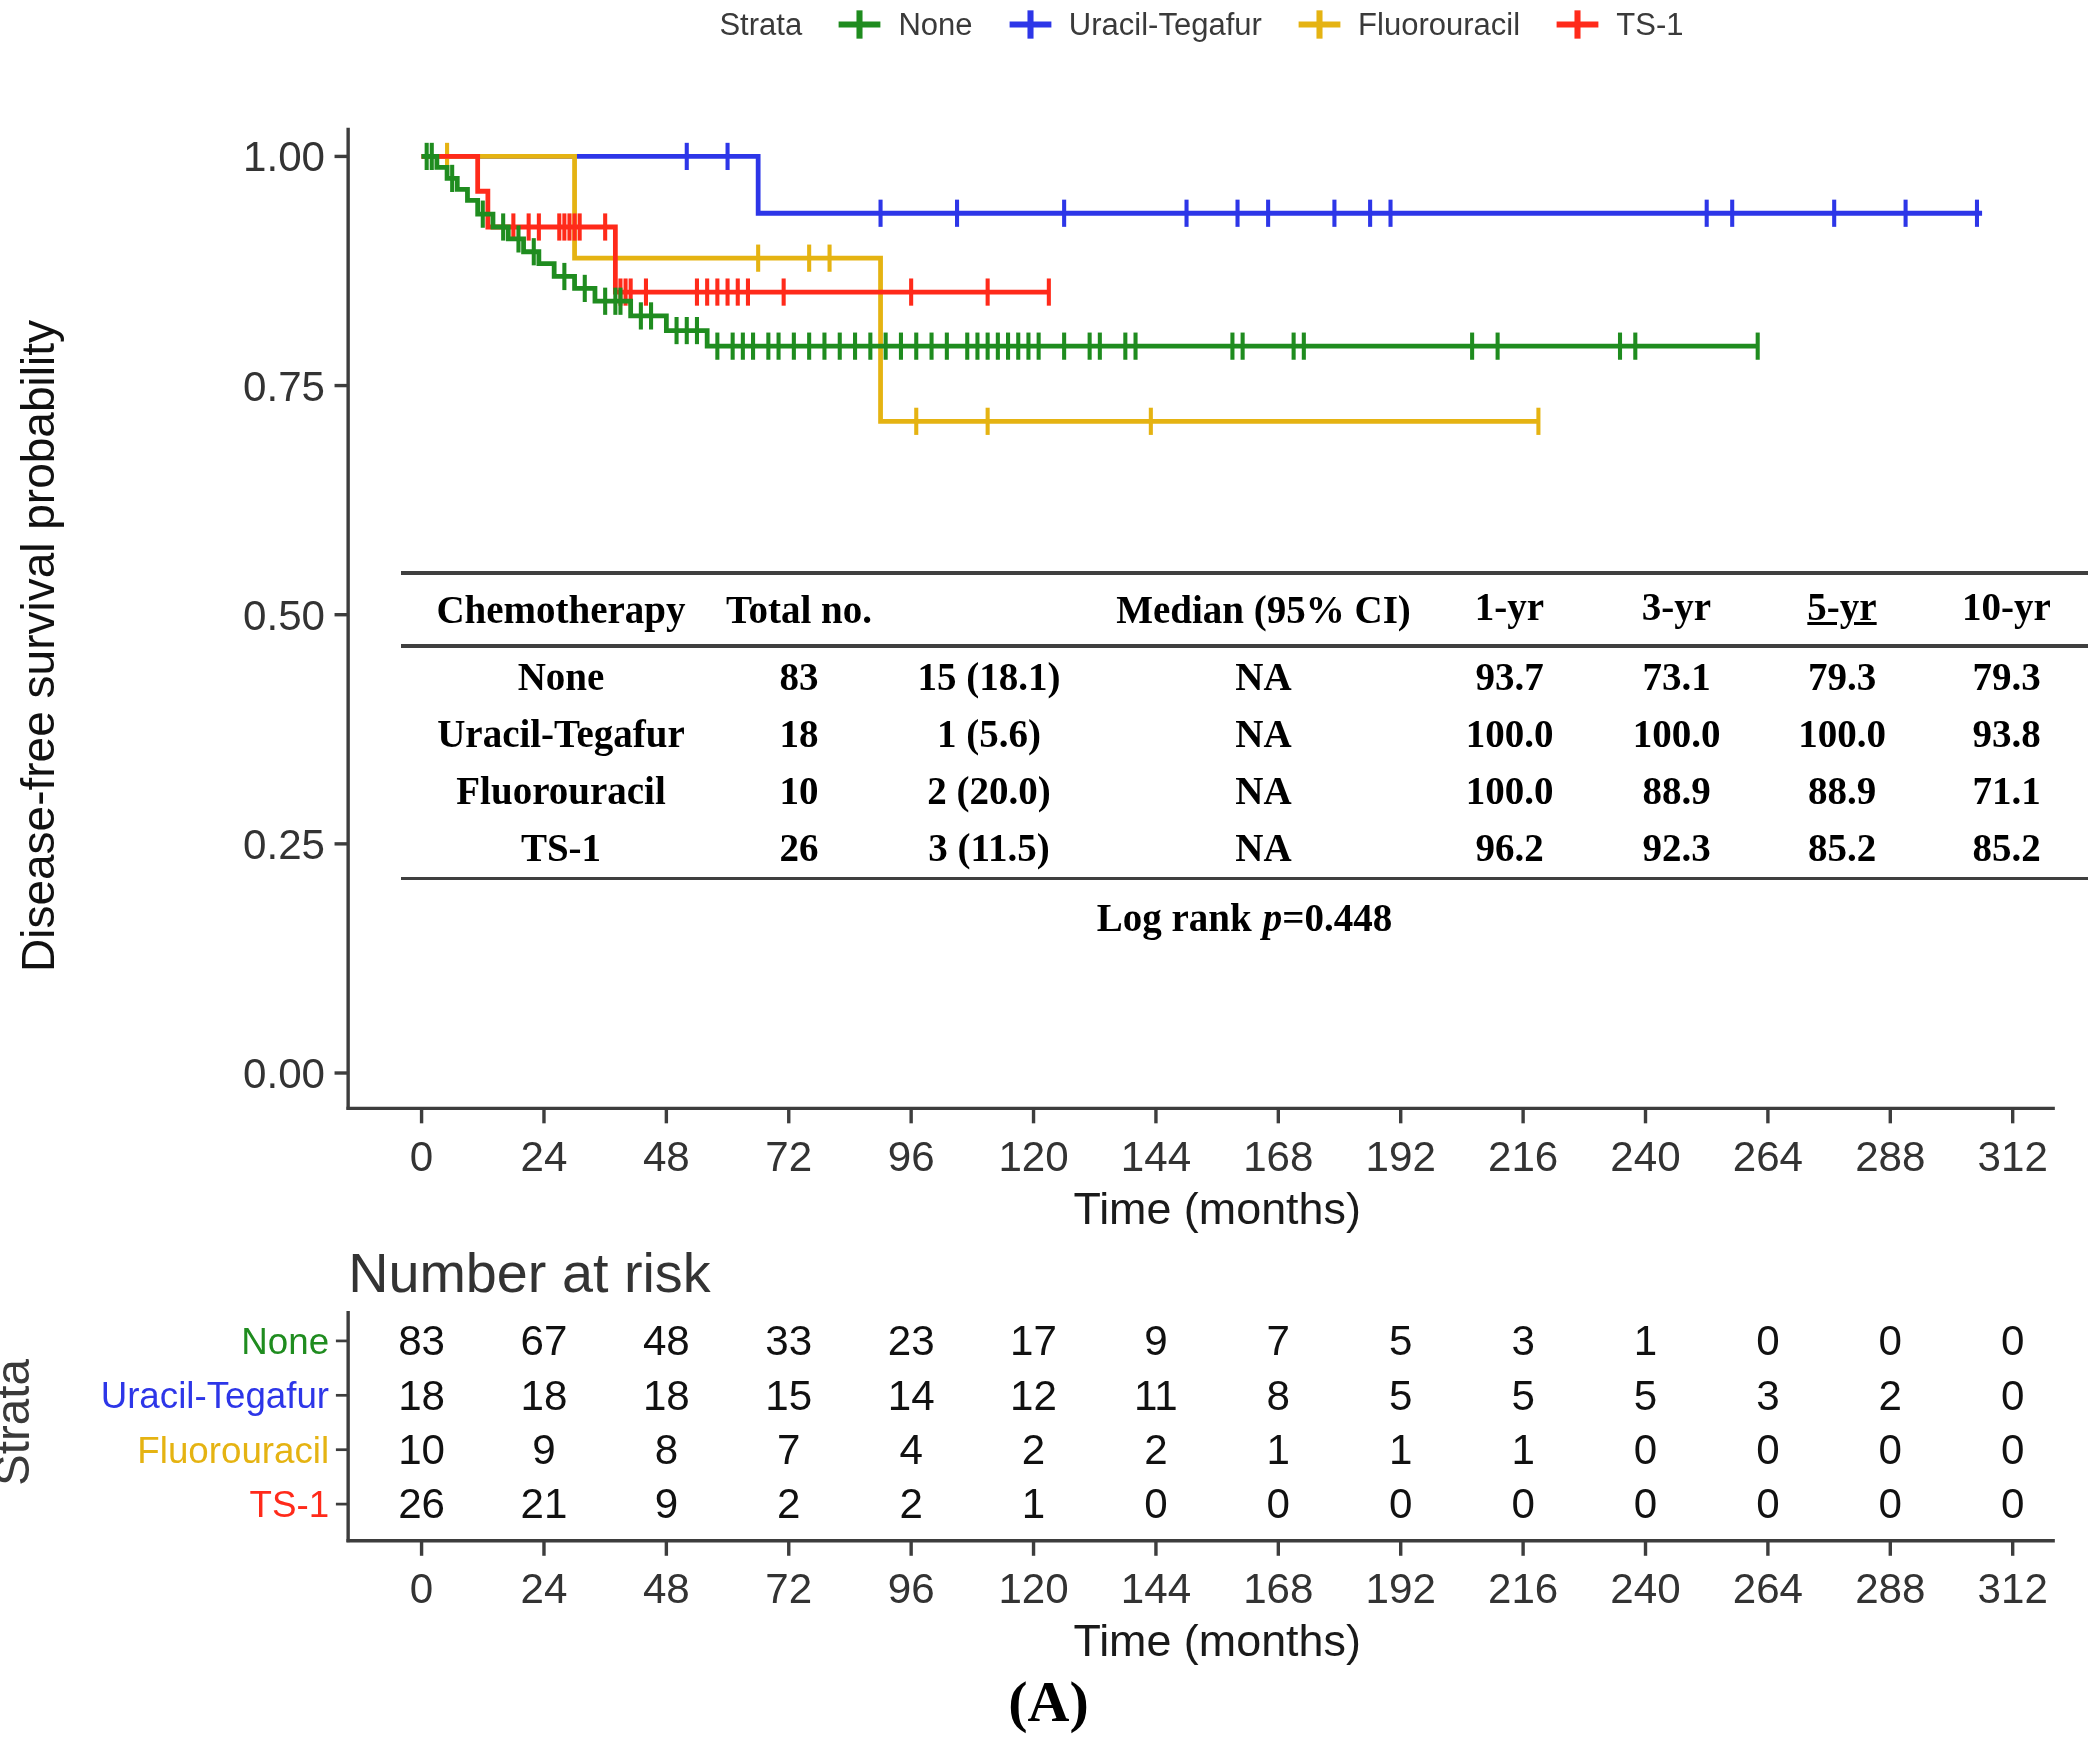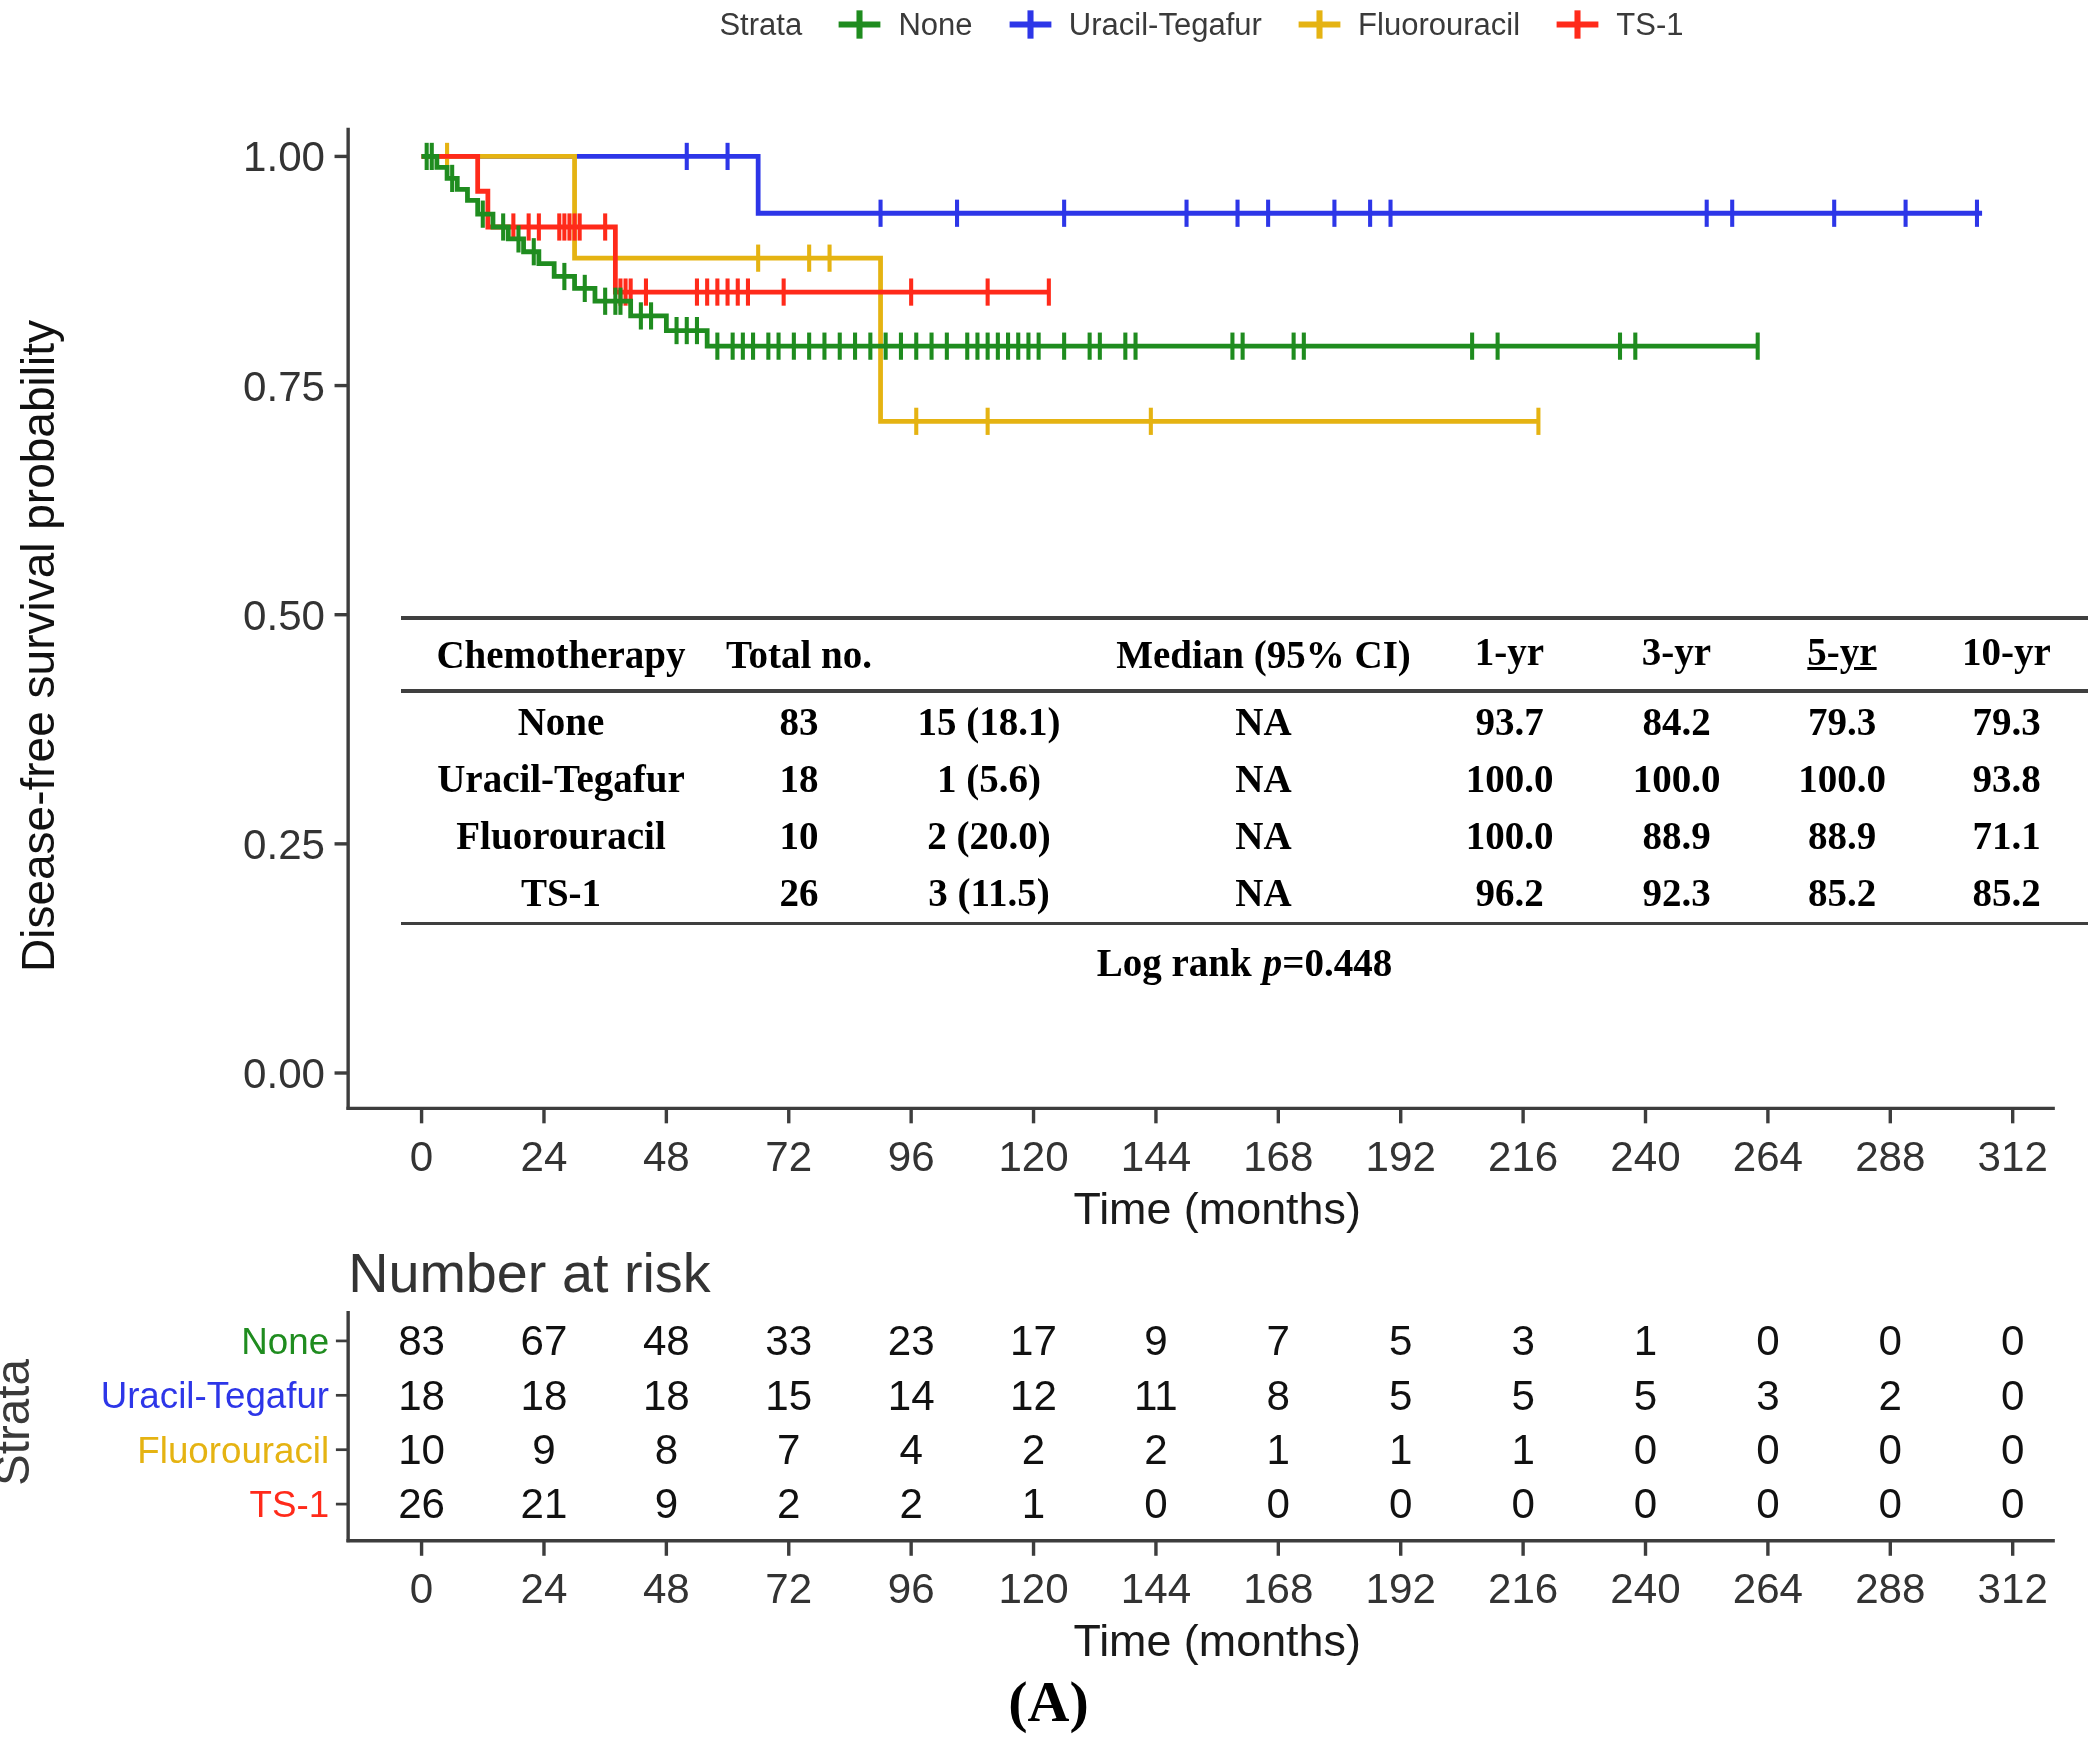--- a/index.html
+++ b/index.html
@@ -10,21 +10,21 @@
 
   
   .legend{position:absolute;left:348px;top:6.8px;width:1707px;display:flex;justify-content:center;align-items:center;gap:35px;font-size:31px;color:#3a3a3a;}
   .legend-item{display:flex;align-items:center;gap:16.3px;}
   .legend-item svg{display:block;}
 
   
   .ylabel{position:absolute;left:0;top:272px;width:76px;height:748px;writing-mode:vertical-rl;transform:rotate(180deg);display:flex;align-items:center;justify-content:center;font-size:46px;color:#111;}
 
   
-  .stats-table{position:absolute;left:401px;top:616px;width:1687px;font-family:"Liberation Serif",serif;font-weight:700;color:#000;font-size:39px;line-height:1.08;border-top:4.1px solid #3f3f3f;background:transparent;}
+  .stats-table{position:absolute;left:401px;top:571px;width:1687px;font-family:"Liberation Serif",serif;font-weight:700;color:#000;font-size:39px;line-height:1.08;border-top:4.1px solid #3f3f3f;background:transparent;}
   .st-header{display:grid;grid-template-columns:320px 156px 224px 325px 167px 167px 164px 165px;grid-template-rows:auto auto;border-bottom:4.1px solid #3f3f3f;align-items:center;}
   .st-h{text-align:center;grid-row:1/3;padding:6.8px 0;}
   .st-h.c1{grid-column:1;} .st-h.c2{grid-column:2;} .st-h.c3{grid-column:3;} .st-h.c4{grid-column:4;}
   .st-group{grid-column:5/9;grid-row:1;text-align:center;padding:12.2px 0 5.4px;border-bottom:2.7px solid #3f3f3f;}
   .st-sub{grid-row:2;text-align:center;padding:11px 0 16px;}
   .st-sub.c5{grid-column:5;} .st-sub.c6{grid-column:6;} .st-sub.c7{grid-column:7;text-decoration:underline;} .st-sub.c8{grid-column:8;}
   .st-body{border-bottom:3.4px solid #3f3f3f;}
   .st-row{display:grid;grid-template-columns:320px 156px 224px 325px 167px 167px 164px 165px;}
   .st-c{text-align:center;padding:7.5px 0;}
   .st-footer{text-align:center;padding:17.7px 0 5.4px;}
@@ -329,21 +329,21 @@
       <div class="st-sub c7">5-yr</div>
       <div class="st-sub c8">10-yr</div>
     </div>
     <div class="st-body">
       <div class="st-row">
         <div class="st-c">None</div>
         <div class="st-c">83</div>
         <div class="st-c">15 (18.1)</div>
         <div class="st-c">NA</div>
         <div class="st-c">93.7</div>
-        <div class="st-c">84.2</div>
+        <div class="st-c">73.1</div>
         <div class="st-c">79.3</div>
         <div class="st-c">79.3</div>
       </div>
       <div class="st-row">
         <div class="st-c">Uracil-Tegafur</div>
         <div class="st-c">18</div>
         <div class="st-c">1 (5.6)</div>
         <div class="st-c">NA</div>
         <div class="st-c">100.0</div>
         <div class="st-c">100.0</div>

